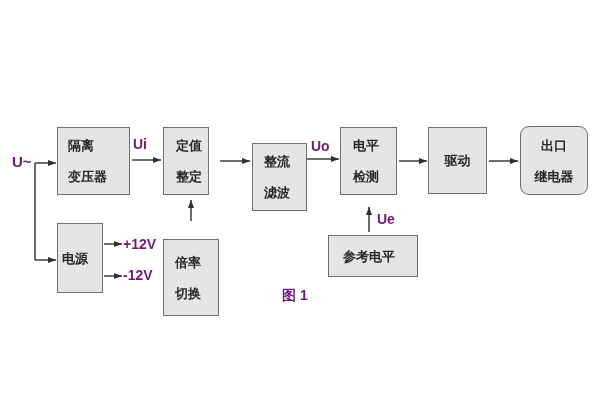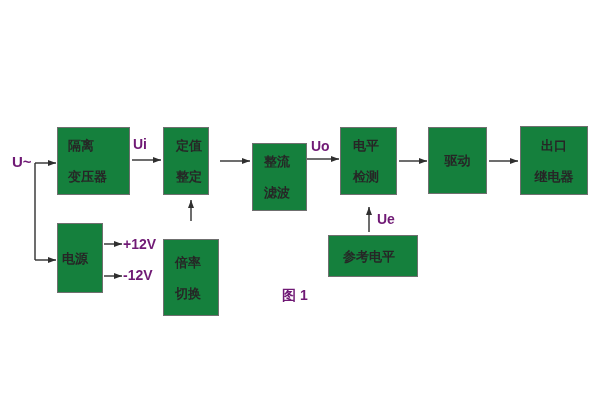--- a/index.html
+++ b/index.html
@@ -3,21 +3,21 @@
 <meta charset="utf-8">
 <style>
   html,body{margin:0;padding:0;background:#fff;}
   #stage{
     position:relative;width:600px;height:400px;background:#ffffff;
     font-family:"Liberation Sans","DejaVu Sans",sans-serif;
     color:#262626;overflow:hidden;
   }
   #wires{position:absolute;left:0;top:0;width:600px;height:400px;}
   .box{
-    position:absolute;border:1px solid #6f6f6f;background:#15803d;
+    position:absolute;border:1px solid #6f6f6f;background:#e5e5e5;
     display:flex;flex-direction:column;justify-content:center;
     font-size:13px;font-weight:bold;color:#262626;box-sizing:border-box;
   }
   .box .line{display:block;height:31px;line-height:31px;white-space:nowrap;}
   .box .line:empty{display:none;}
   .pad10{padding-left:10px;}
   .pad11{padding-left:11px;margin-top:16px;}
   .pad12{padding-left:12px;}
   .pad14{padding-left:14px;}
   .pad4{padding-left:4px;}
@@ -25,21 +25,21 @@
   .lbl{
     position:absolute;font-size:14px;font-weight:bold;color:#701a75;
     white-space:nowrap;line-height:15px;
   }
   
   #b-isolation{left:57px;top:127px;width:73px;height:68px;}
   #b-setting{left:163px;top:127px;width:46px;height:68px;}
   #b-rectifier{left:252px;top:127px;width:55px;height:68px;}
   #b-level{left:340px;top:127px;width:57px;height:68px;}
   #b-driver{left:428px;top:127px;width:59px;height:67px;}
-  #b-relay{left:520px;top:126px;width:68px;height:69px;}
+  #b-relay{left:520px;top:126px;width:68px;height:69px;border-radius:9px;}
   #b-power{left:57px;top:223px;width:46px;height:70px;}
   #b-ratio{left:163px;top:223px;width:56px;height:77px;}
   #b-reference{left:328px;top:235px;width:90px;height:42px;}
   
   #l-input{left:12px;top:154px;font-size:15px;}
   #l-ui{left:133px;top:137px;}
   #l-uo{left:311px;top:139px;}
   #l-ue{left:377px;top:212px;}
   #l-p12{left:123px;top:237px;}
   #l-n12{left:123px;top:268px;}

